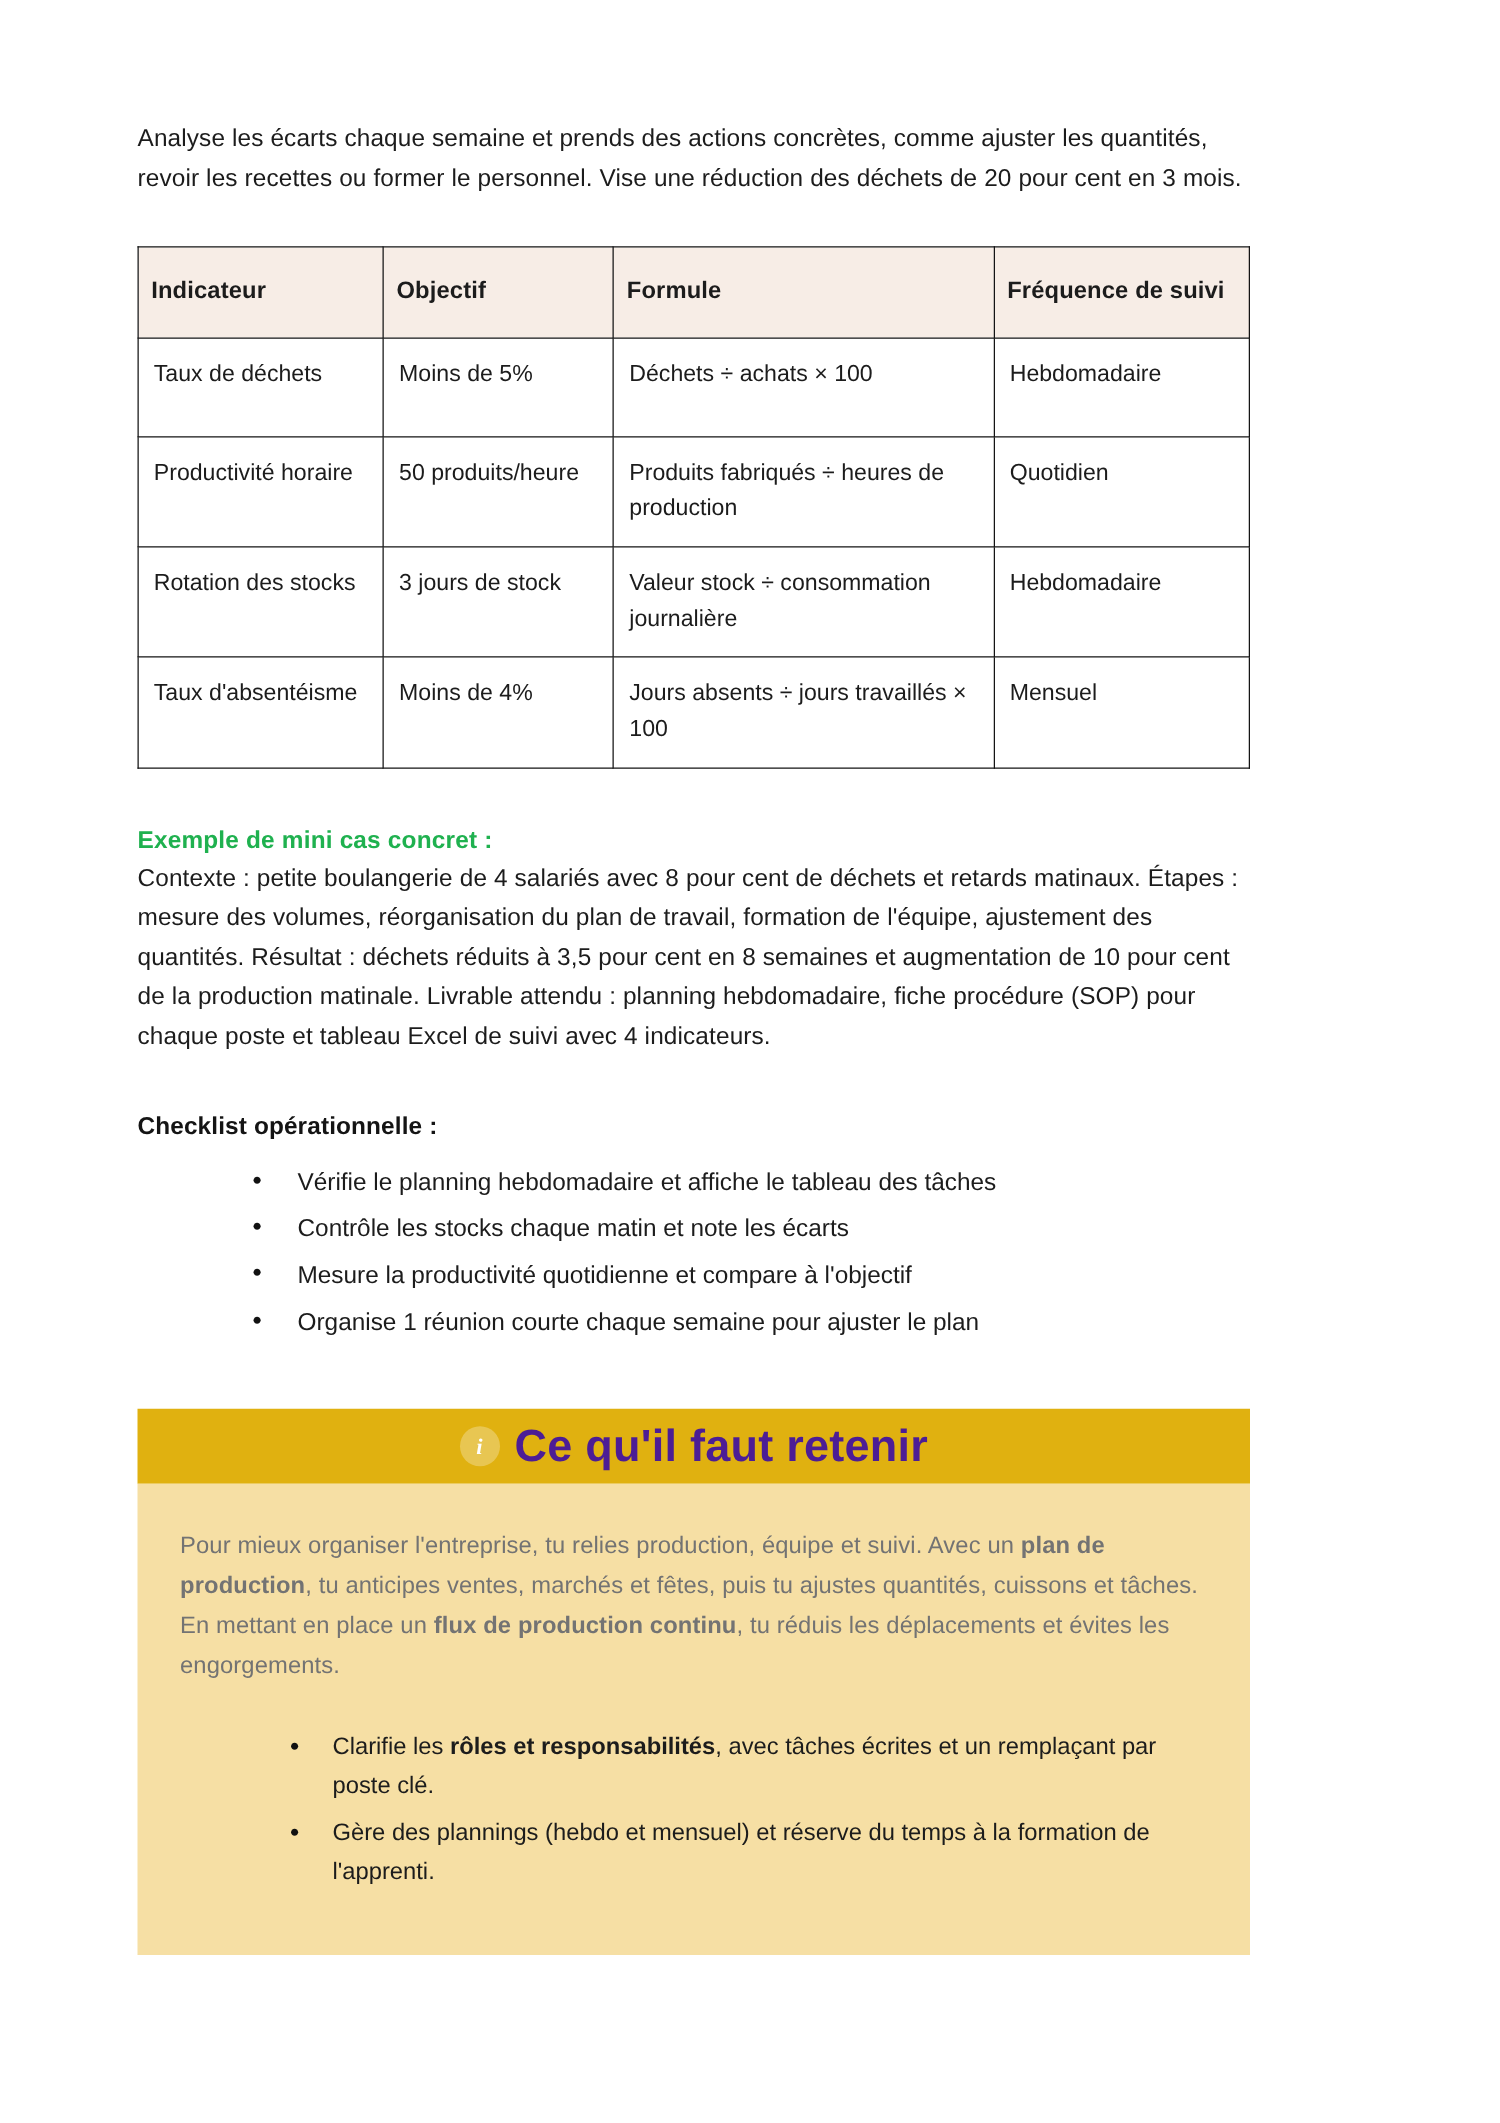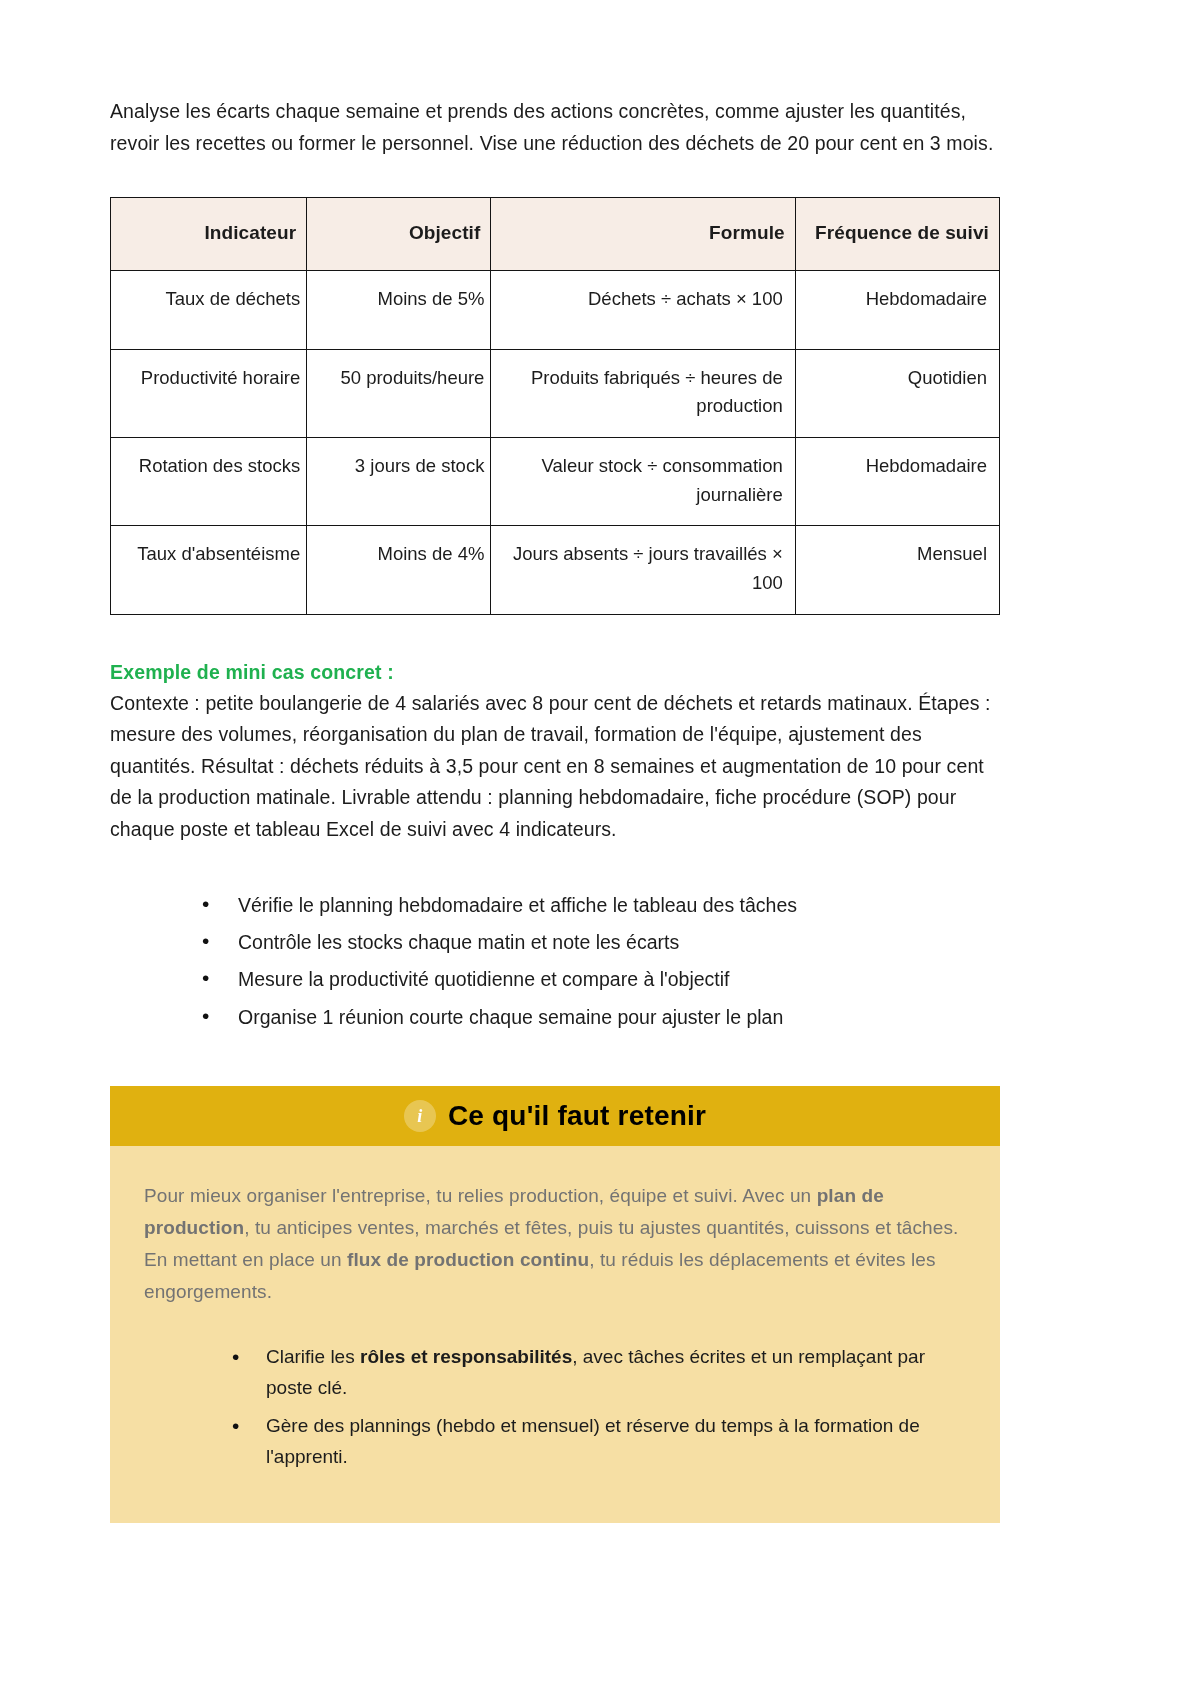--- a/index.html
+++ b/index.html
@@ -44,21 +44,21 @@
     margin: 0 0 46px 0;
   }
   table.kpi th, table.kpi td {
     border: 1.6px solid #141414;
     vertical-align: top;
     padding: 14px 12px 16px 12px;
     font-size: 18.5px;
     line-height: 1.55;
     color: #1c1c1c;
     font-weight: normal;
-    text-align: right;
+    text-align: left;
   }
   table.kpi thead th {
     background: #F7EDE6;
     font-weight: bold;
     font-size: 19px;
     padding: 20px 10px 22px 10px;
     letter-spacing: 0.1px;
   }
   table.kpi col.c1 { width: 24.5%; }
   table.kpi col.c2 { width: 23%; }
@@ -134,23 +134,23 @@
     align-items: center;
     justify-content: center;
     color: #ffffff;
     font-weight: bold;
     font-size: 18px;
     font-family: "Liberation Serif", serif;
     font-style: italic;
     flex: 0 0 auto;
   }
   .callout-head .title {
-    color: #000000;
-    font-weight: bold;
-    font-size: 28px;
+    color: #4c1d95;
+    font-weight: bold;
+    font-size: 36px;
     letter-spacing: 0.2px;
   }
   .callout-body {
     background: #F6DFA4;
     padding: 34px 34px 42px 34px;
   }
   .callout-body .para {
     font-size: 19px;
     line-height: 1.68;
     color: #737373;
@@ -225,20 +225,21 @@
         <td>Moins de 4%</td>
         <td>Jours absents ÷ jours travaillés × 100</td>
         <td>Mensuel</td>
       </tr>
     </tbody>
   </table>
 
   <p class="green-head">Exemple de mini cas concret :</p>
   <p class="para case-para">Contexte : petite boulangerie de 4 salariés avec 8 pour cent de déchets et retards matinaux. Étapes : mesure des volumes, réorganisation du plan de travail, formation de l'équipe, ajustement des quantités. Résultat : déchets réduits à 3,5 pour cent en 8 semaines et augmentation de 10 pour cent de la production matinale. Livrable attendu : planning hebdomadaire, fiche procédure (SOP) pour chaque poste et tableau Excel de suivi avec 4 indicateurs.</p>
 
+  <p class="bold-head">Checklist opérationnelle :</p>
 
   <ul class="checklist">
     <li>Vérifie le planning hebdomadaire et affiche le tableau des tâches</li>
     <li>Contrôle les stocks chaque matin et note les écarts</li>
     <li>Mesure la productivité quotidienne et compare à l'objectif</li>
     <li>Organise 1 réunion courte chaque semaine pour ajuster le plan</li>
   </ul>
 
   <div class="callout">
     <div class="callout-head">

